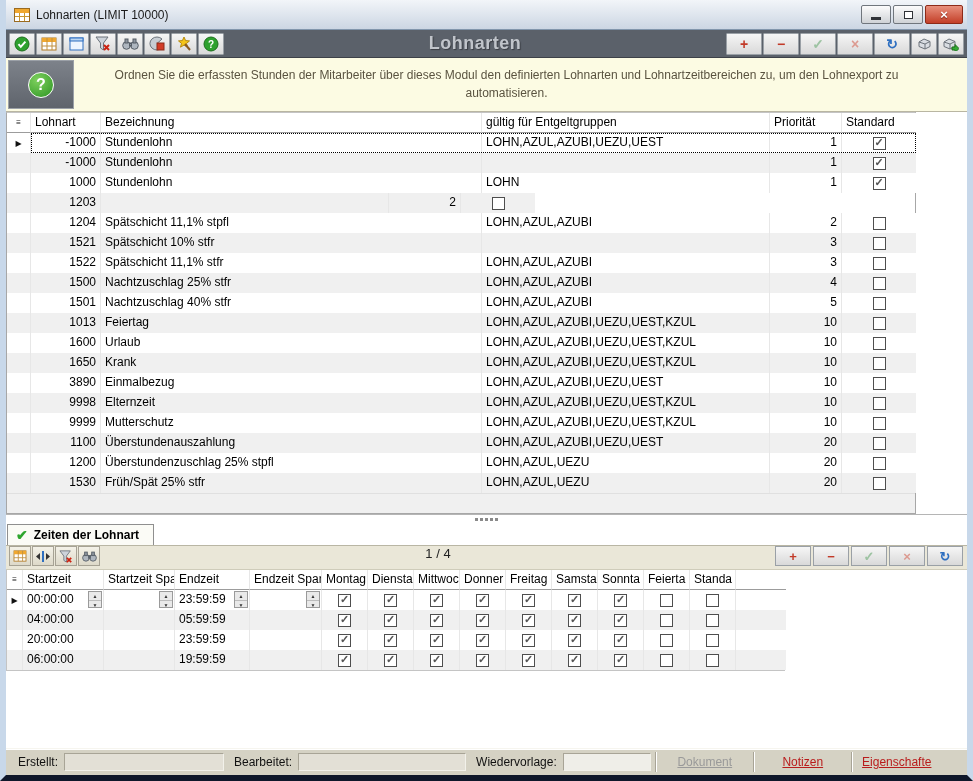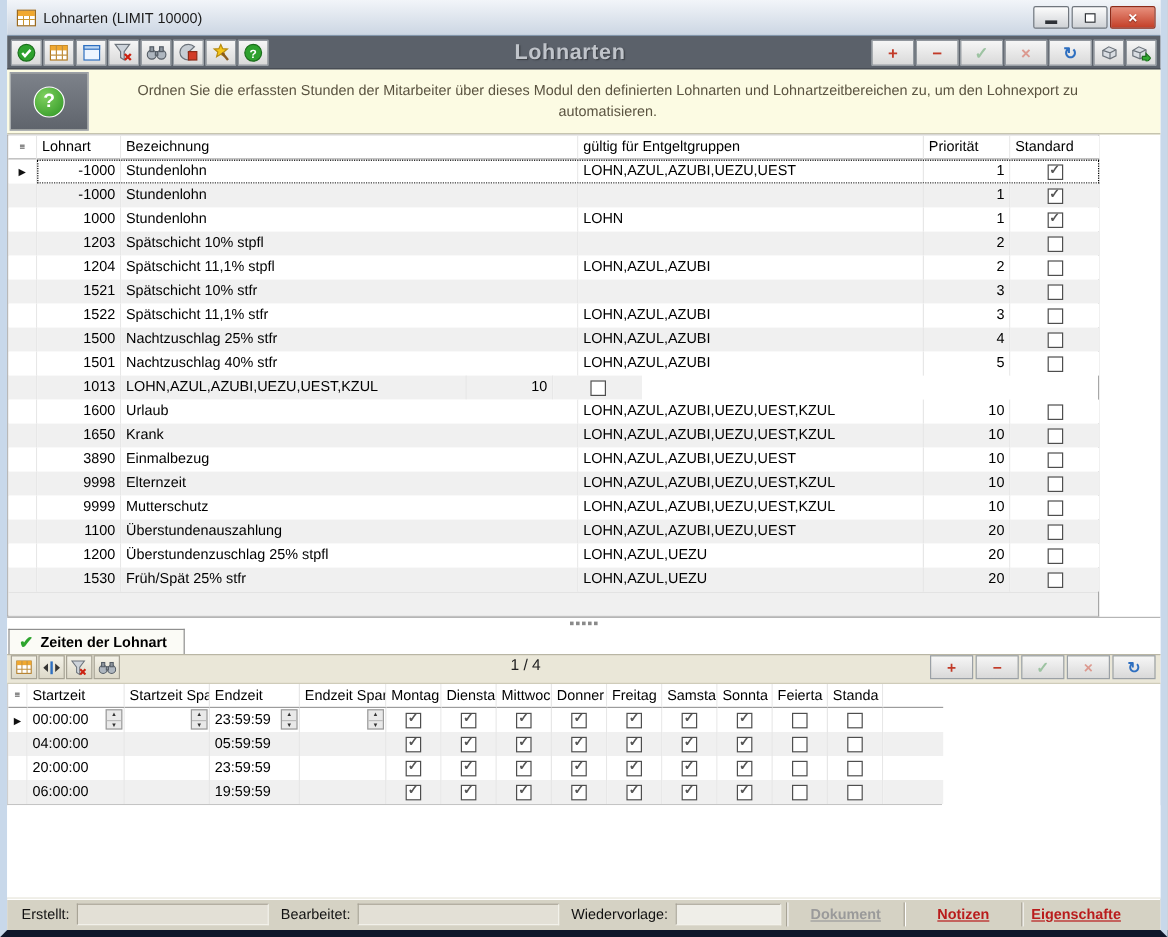--- a/index.html
+++ b/index.html
@@ -108,21 +108,21 @@
   .filler { flex: 1; background: #fff; }
 
   
   .statusbar { height: 27px; flex: 0 0 27px; background: #d5d2c4; border-top: 1px solid #f6f5ef;
     box-shadow: inset 0 1px 0 #fff; display: flex; align-items: center; padding: 0 2px; overflow: hidden; }
   .sb-label { padding: 0 6px 0 10px; color: #111; white-space: nowrap; }
   .sb-field { height: 18px; background: #e3e0d6; border: 1px solid #a8a496; border-bottom-color: #f2f1ea;
     border-right-color: #f2f1ea; }
   .sb-field.f1 { width: 160px; } .sb-field.f2 { width: 168px; } .sb-field.f3 { width: 88px; background: #efeee8; }
   .sb-sep { width: 2px; align-self: stretch; margin: 3px 4px; border-left: 1px solid #a8a496; border-right: 1px solid #fff; }
-  .sb-link { width: 88px; text-align: center; font-weight: bold; text-decoration: underline; white-space: nowrap; }
+  .sb-link { width: 88px; text-align: center; font-weight: normal; text-decoration: underline; white-space: nowrap; }
   .sb-link.disabled { color: #9a9a9a; }
   .sb-link.active { color: #b91c1c; }
   .sb-link.clip { overflow: hidden; width: 80px; }
 
   svg { display: block; }
 </style>
 </head>
 <body>
 
 <div class="window">
@@ -274,21 +274,20 @@
           <div class="cell num mt-prio">1</div>
           <div class="cell center mt-std">
             <span class="cb on"></span>
           </div>
         </div>
       </div>
       <div class="trow alt">
         <div class="cell marker mt-marker"></div>
         <div class="rinner">
           <div class="cell num mt-lohnart">1203</div>
-          <div class="cell mt-bez">Spätschicht 10% stpfl</div>
           <div class="cell mt-grp"></div>
           <div class="cell num mt-prio">2</div>
           <div class="cell center mt-std">
             <span class="cb"></span>
           </div>
         </div>
       </div>
       <div class="trow">
         <div class="cell marker mt-marker"></div>
         <div class="rinner">
@@ -346,20 +345,21 @@
           <div class="cell num mt-prio">5</div>
           <div class="cell center mt-std">
             <span class="cb"></span>
           </div>
         </div>
       </div>
       <div class="trow alt">
         <div class="cell marker mt-marker"></div>
         <div class="rinner">
           <div class="cell num mt-lohnart">1013</div>
+          <div class="cell mt-bez">Feiertag</div>
           <div class="cell mt-grp">LOHN,AZUL,AZUBI,UEZU,UEST,KZUL</div>
           <div class="cell num mt-prio">10</div>
           <div class="cell center mt-std">
             <span class="cb"></span>
           </div>
         </div>
       </div>
       <div class="trow">
         <div class="cell marker mt-marker"></div>
         <div class="rinner">

